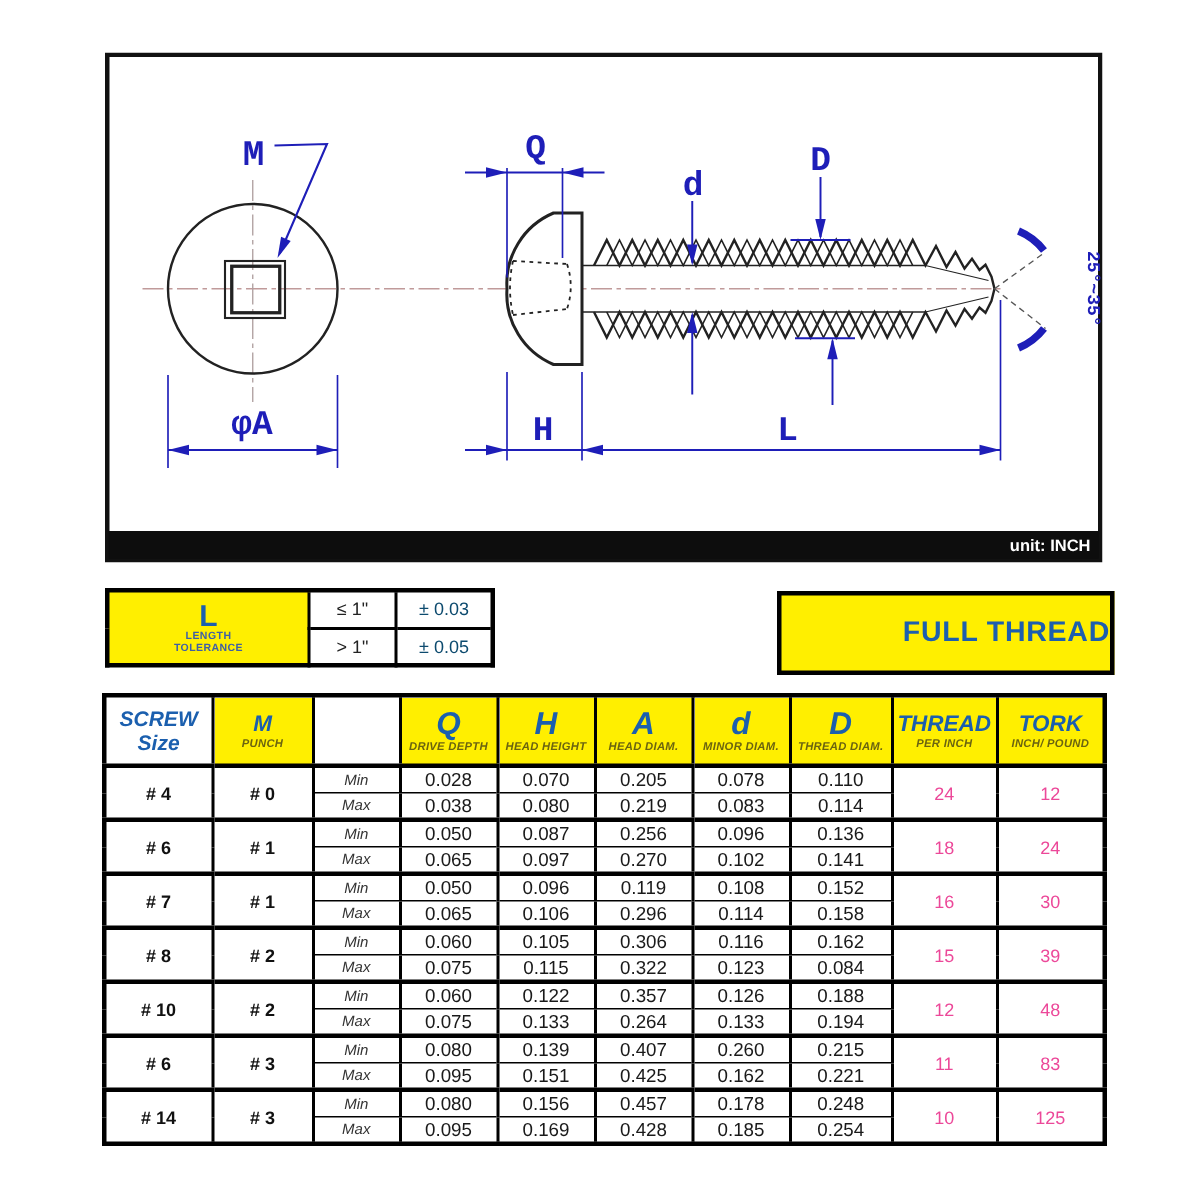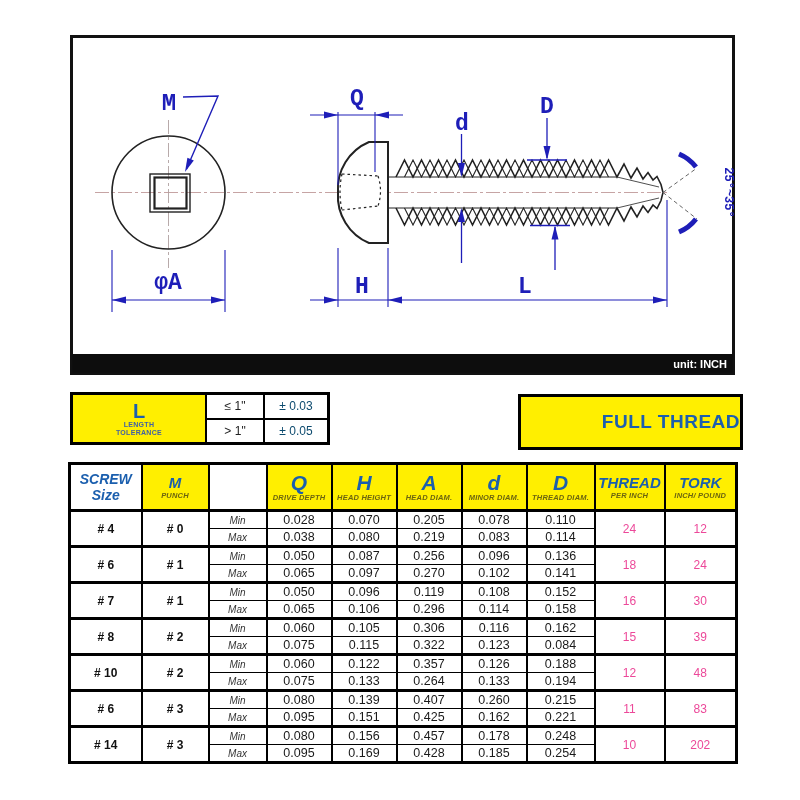--- a/index.html
+++ b/index.html
@@ -352,21 +352,21 @@
     <tr class="g-top">
       <td class="size" rowspan="2"># 14</td>
       <td class="punch" rowspan="2"># 3</td>
       <td class="mm bthin">Min</td>
       <td class="val bthin">0.080</td>
       <td class="val bthin">0.156</td>
       <td class="val bthin">0.457</td>
       <td class="val bthin">0.178</td>
       <td class="val bthin">0.248</td>
       <td class="tv" rowspan="2">10</td>
-      <td class="tv" rowspan="2">202</td>
+      <td class="tv" rowspan="2">125</td>
     </tr>
     <tr class="g-bot">
       <td class="mm">Max</td>
       <td class="val">0.095</td>
       <td class="val">0.169</td>
       <td class="val">0.428</td>
       <td class="val">0.185</td>
       <td class="val">0.254</td>
     </tr>
   </tbody>

